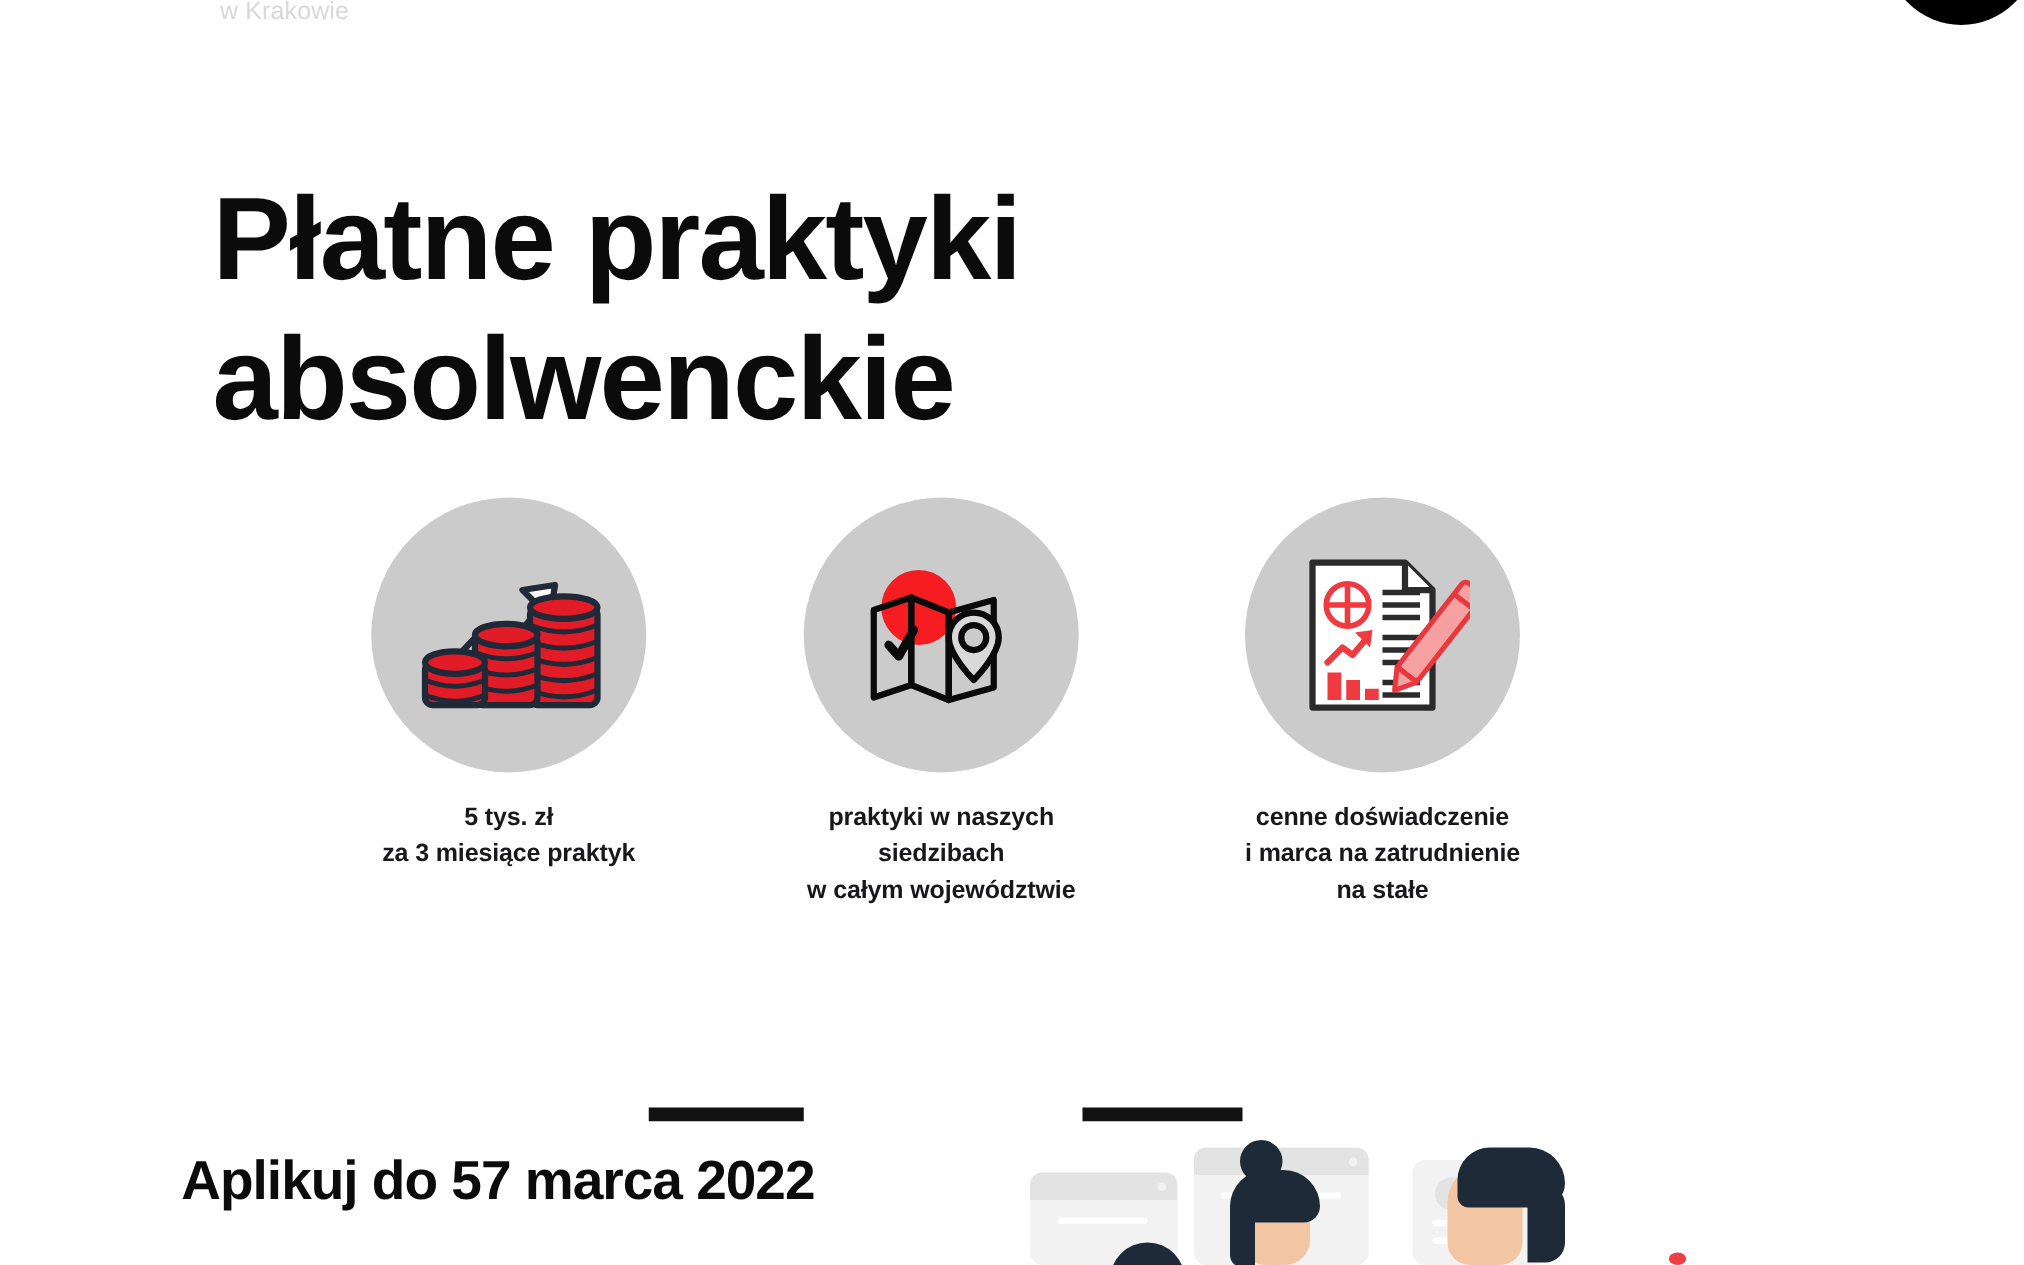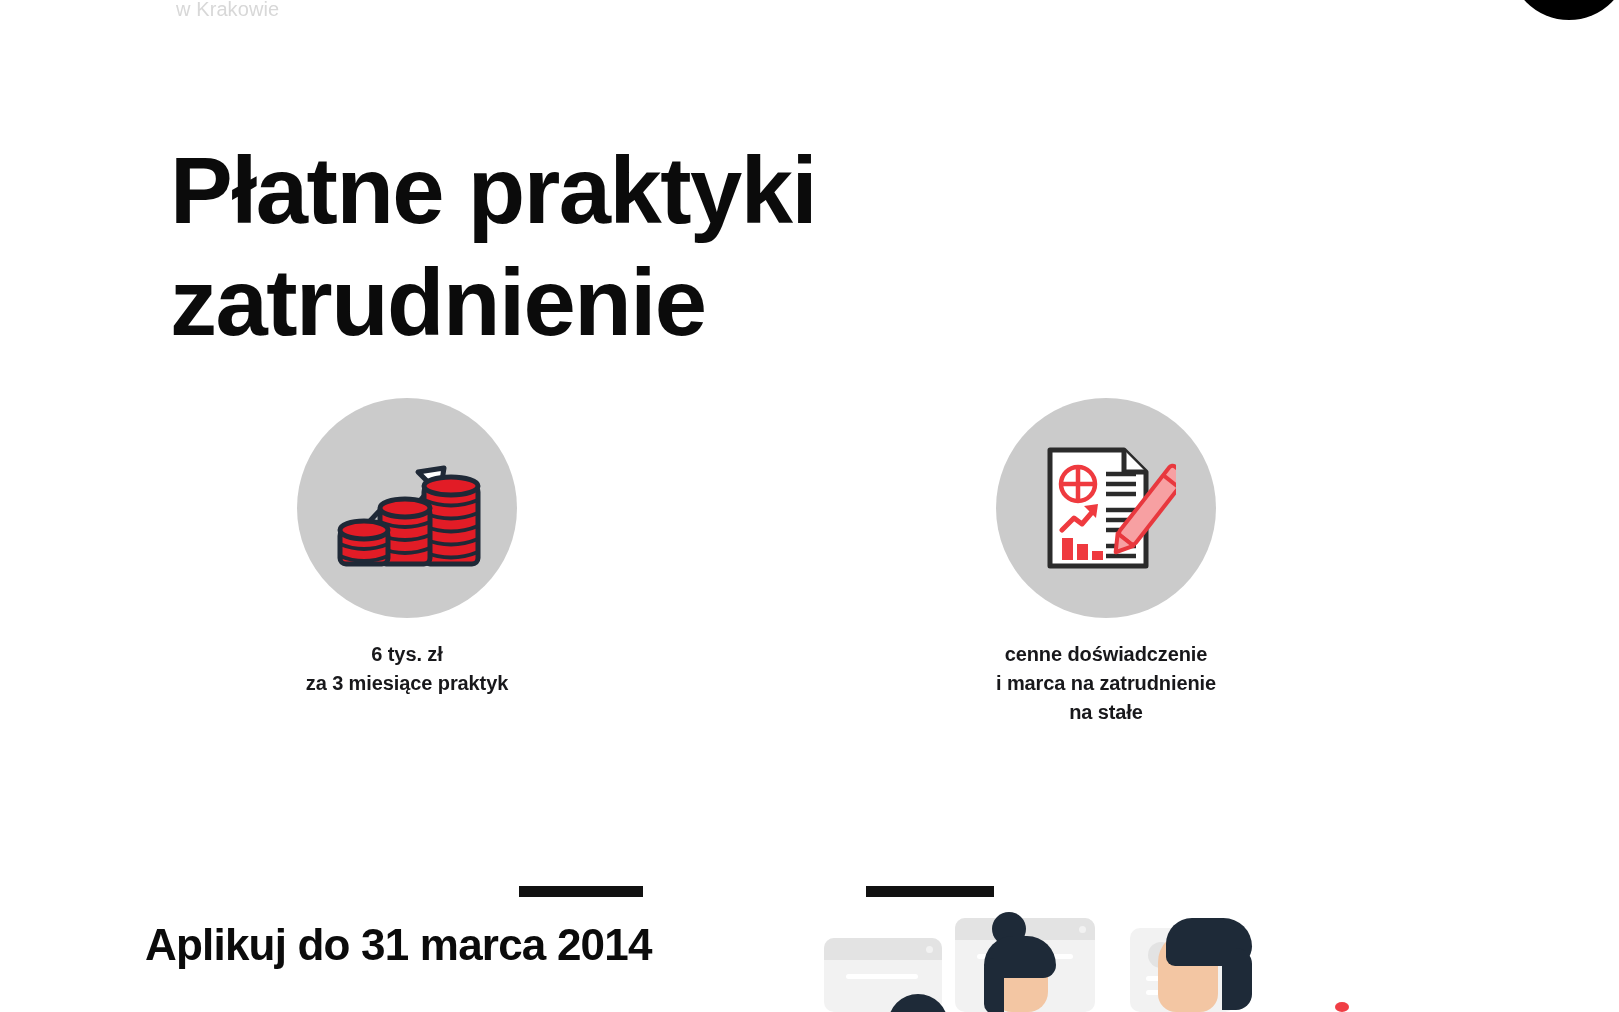--- a/index.html
+++ b/index.html
@@ -208,21 +208,21 @@
   }
 </style>
 </head>
 <body>
 
 <div class="corner-blob"></div>
 
 <div class="kicker">w Krakowie</div>
 
 <h1 class="headline">Płatne praktyki
-zatrudnienie</h1>
+absolwenckie</h1>
 
 <div class="band">
 
   <div class="connector c1"></div>
   <div class="connector c2"></div>
 
   <div class="feature f1">
     <div class="circle">
       <span>
         <svg width="150" height="140" viewBox="0 0 150 140">
@@ -257,24 +257,44 @@
             <rect x="8" y="92" width="48" height="34" rx="6" fill="#e21c26" stroke="#1f2937" stroke-width="5"></rect>
             <ellipse cx="32" cy="92" rx="24" ry="9" fill="#e21c26" stroke="#1f2937" stroke-width="5"></ellipse>
             <g stroke="#1f2937" stroke-width="4" fill="none">
               <path d="M8 106 q24 10 48 0"></path>
                 <path d="M8 118 q24 10 48 0"></path>
             </g>
           </g>
         </svg>
       </span>
     </div>
-    <div class="feature-caption">6 tys. zł
+    <div class="feature-caption">5 tys. zł
 za 3 miesiące praktyk</div>
   </div>
 
+  <div class="feature f2">
+    <div class="circle">
+      <span>
+        <svg width="140" height="140" viewBox="0 0 140 140">
+          <circle cx="52" cy="48" r="30" fill="#f51d22"></circle>
+          <g fill="#ffffff" fill-opacity="0.0" stroke="#0a0a0a" stroke-width="5" stroke-linejoin="round">
+            <path d="M16 50 L46 40 L46 110 L16 120 Z"></path>
+            <path d="M46 40 L76 52 L76 122 L46 110 Z"></path>
+            <path d="M76 52 L112 42 L112 112 L76 122 Z"></path>
+          </g>
+          <path d="M28 78 L36 87 L48 66" fill="none" stroke="#0a0a0a" stroke-width="7" stroke-linecap="round" stroke-linejoin="round"></path>
+          <path d="M96 52 a20 20 0 0 1 20 20 c0 14 -20 34 -20 34 s-20 -20 -20 -34 a20 20 0 0 1 20 -20 z" fill="#d9d9d9" stroke="#0a0a0a" stroke-width="5" stroke-linejoin="round"></path>
+          <circle cx="96" cy="72" r="10" fill="#cbcbcb" stroke="#0a0a0a" stroke-width="5"></circle>
+        </svg>
+      </span>
+    </div>
+    <div class="feature-caption">praktyki w naszych
+siedzibach
+w całym województwie</div>
+  </div>
 
   <div class="feature f3">
     <div class="circle">
       <span>
         <svg width="140" height="140" viewBox="0 0 140 140">
           <path d="M14 12 L88 12 L110 34 L110 128 L14 128 Z" fill="#ffffff" stroke="#2b2b2b" stroke-width="5" stroke-linejoin="round"></path>
           <path d="M88 12 L88 34 L110 34" fill="#ffffff" stroke="#2b2b2b" stroke-width="5" stroke-linejoin="round"></path>
 
           <circle cx="42" cy="46" r="17" fill="none" stroke="#ef3a3f" stroke-width="4.5"></circle>
           <path d="M42 29 L42 63 M25 46 L59 46" stroke="#ef3a3f" stroke-width="4.5"></path>
@@ -304,21 +324,21 @@
           </g>
         </svg>
       </span>
     </div>
     <div class="feature-caption">cenne doświadczenie
 i marca na zatrudnienie
 na stałe</div>
   </div>
 </div>
 
-<div class="cta">Aplikuj do 31 marca 2014</div>
+<div class="cta">Aplikuj do 57 marca 2022</div>
 
 <div class="illustration">
 
   <div class="win win-a">
     <div class="bar">
       <span class="dot"></span>
     </div>
     <div class="line" style="width:72px"></div>
   </div>
 

